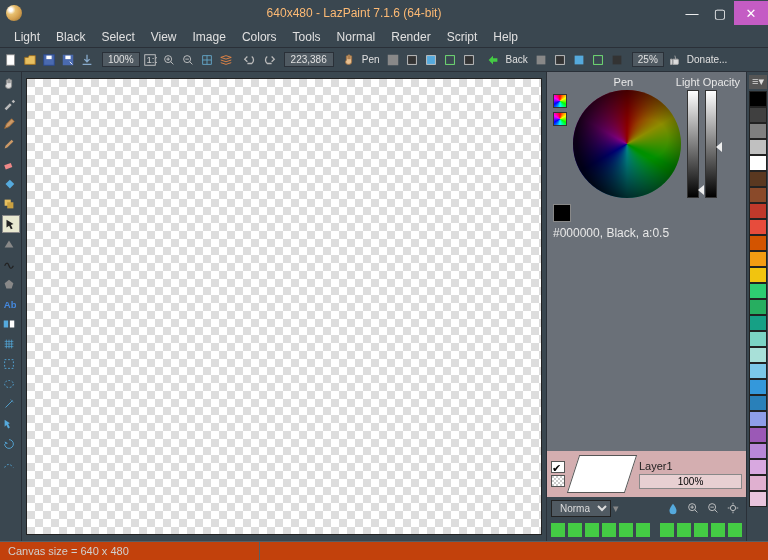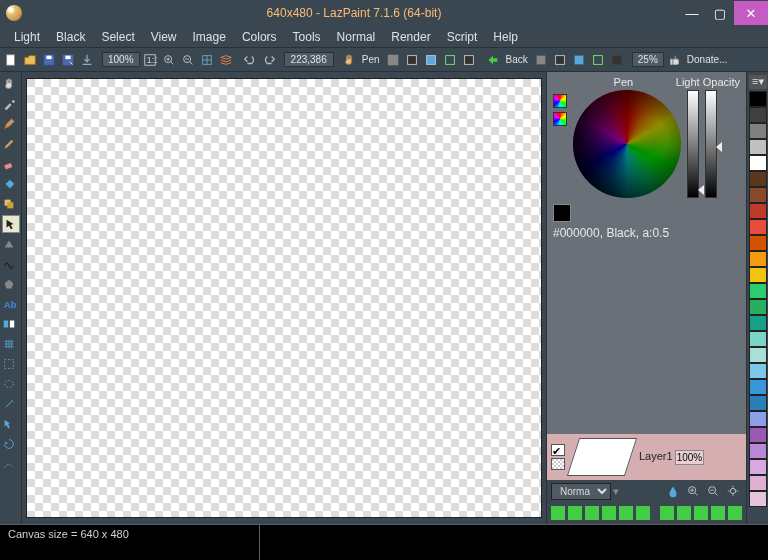--- a/index.html
+++ b/index.html
@@ -34,31 +34,31 @@
 .color-wheel::after{content:"";position:absolute;inset:0;border-radius:50%;background:radial-gradient(circle at 70% 45%,transparent 20%,rgba(0,0,0,.85) 75%)}
 .slider-bar{width:12px;height:108px;background:linear-gradient(#fff,#000);border:1px solid #333;position:relative}
 .slider-handle{position:absolute;right:-6px;width:0;height:0;border-top:5px solid transparent;border-bottom:5px solid transparent;border-right:6px solid #eee}
 .cur-color{width:18px;height:18px;background:#000;border:1px solid #888;margin-top:6px}
 .color-info{color:#e8e8e8;font-size:12px;margin-top:4px}
 .mid-gap{flex:1;background:#6a7078}
 .layer-panel{background:#d4aeb0;padding:4px;display:flex;gap:4px;align-items:center}
 .layer-thumbs{display:flex;flex-direction:column;gap:2px}
 .layer-thumb{width:14px;height:12px;border:1px solid #555;background:repeating-conic-gradient(#fff 0 25%,#ccc 0 50%);background-size:4px 4px}
 .layer-preview{width:58px;height:38px;border:1px solid #555;background:#fff;transform:skewX(-18deg);margin:0 4px}
-.layer-info{flex:1;display:flex;flex-direction:row;gap:2px}
+.layer-info{flex:1;display:flex;flex-direction:column;gap:2px}
 .layer-name{color:#222;font-size:11px}
 .layer-opacity{background:#e8d0d2;border:1px solid #888;text-align:center;padding:1px;font-size:10px}
 .layer-bar{height:22px;background:#3a4750;display:flex;align-items:center;padding:0 4px;gap:2px}
 .blend-sel{background:#505a62;color:#ddd;border:1px solid #222;padding:1px 4px;font-size:10px;flex:1;max-width:60px}
 .layer-btns{height:22px;background:#3a4750;display:flex;align-items:center;padding:0 4px;gap:3px}
 .lb{width:14px;height:14px}
 .swatches{width:22px;background:#3a4750;display:flex;flex-direction:column;padding:3px 2px;gap:0;border-left:1px solid #2a3038}
 .sw-top{width:18px;height:14px;margin-bottom:2px}
 .sw{width:18px;height:16px;border:1px solid #222}
-.statusbar{height:36px;background:#000000;display:flex;border-top:1px solid #556068}
+.statusbar{height:19px;background:#c2410c;display:flex;border-top:1px solid #556068}
 .status-cell{color:#d0d0d0;font-size:11px;padding:3px 8px;border-right:1px solid #556068;min-width:260px}
 
 .ic{width:14px;height:14px;display:inline-block}
 </style>
 </head>
 <body>
 
 <div class="titlebar">
   <div class="app-icon"></div>
   <div class="title">640x480 - LazPaint 7.1.6 (64-bit)</div>

